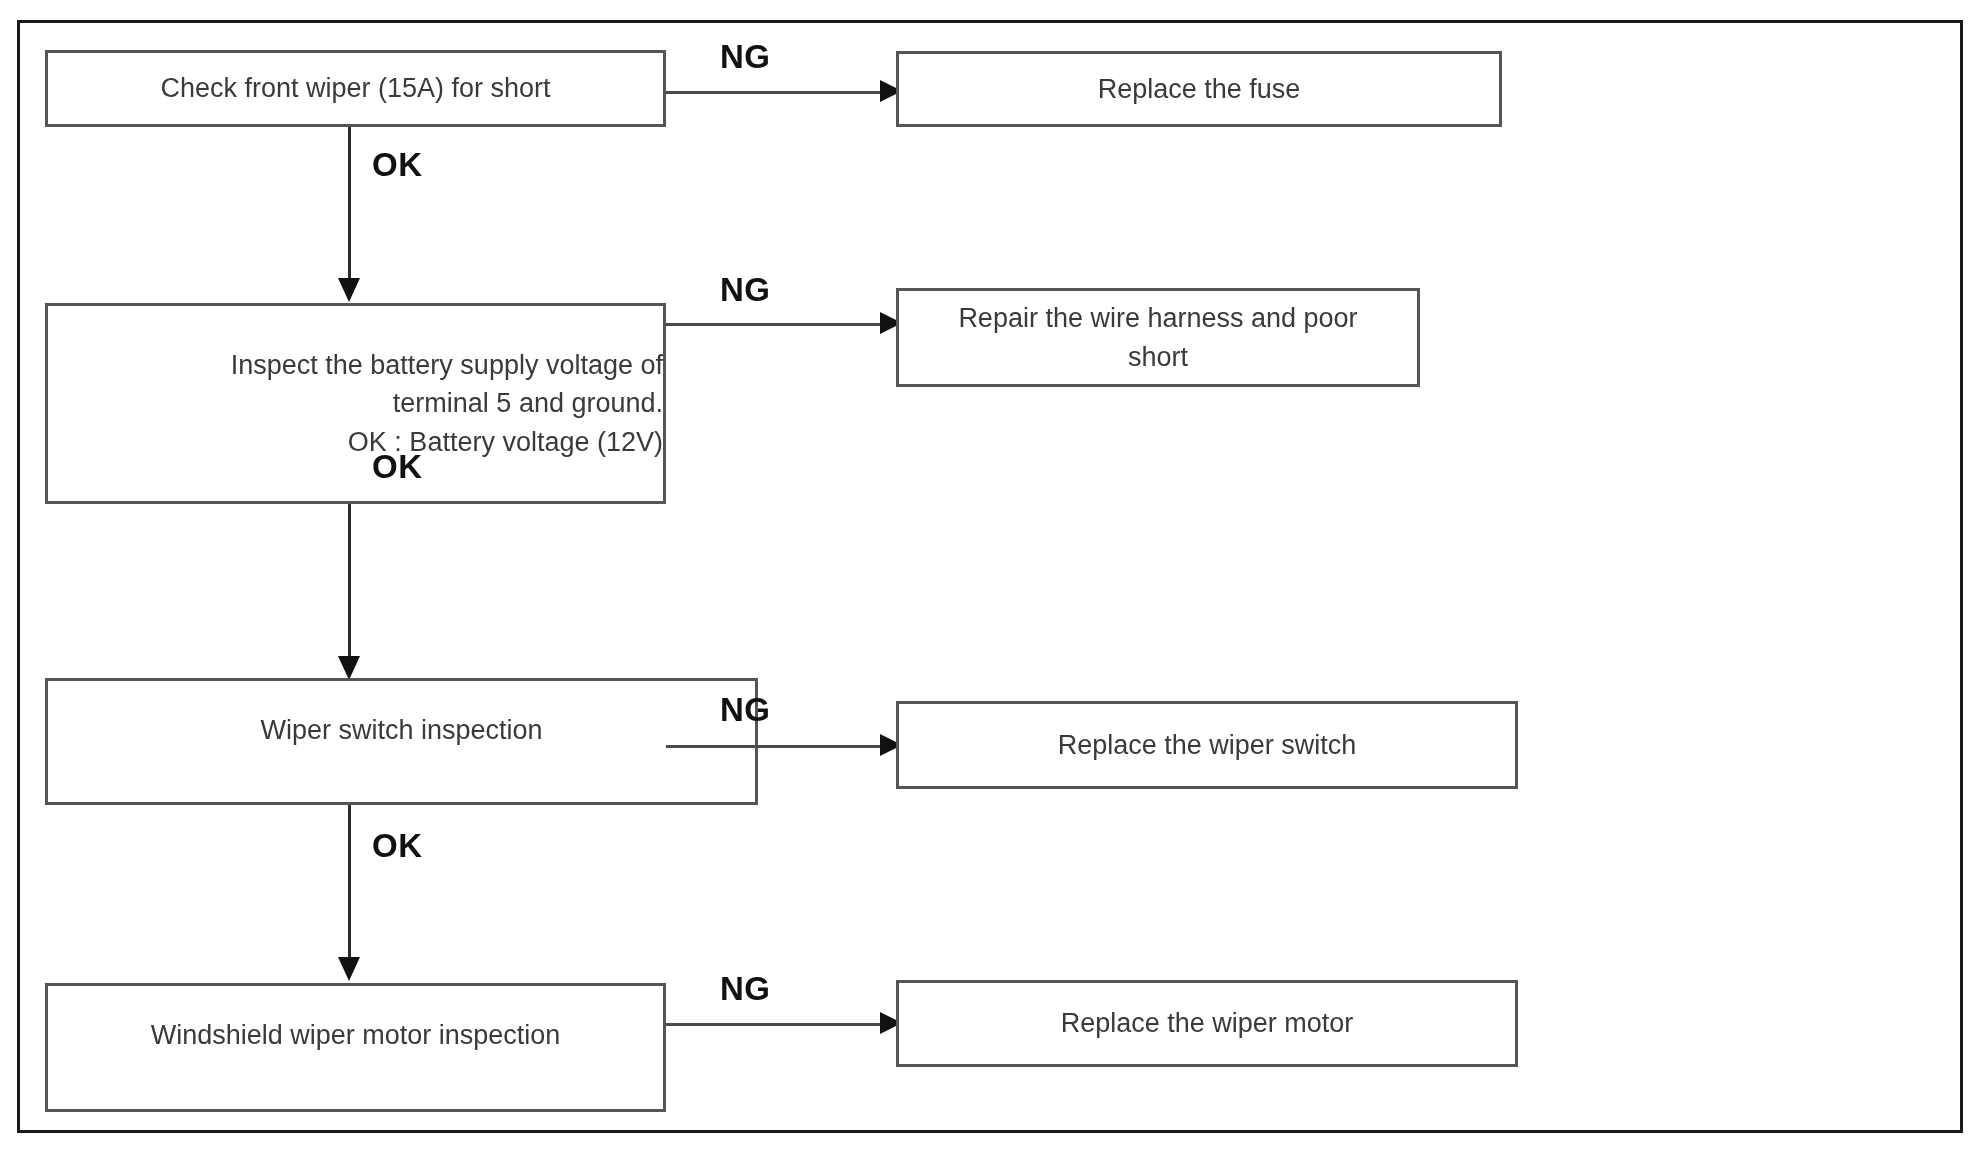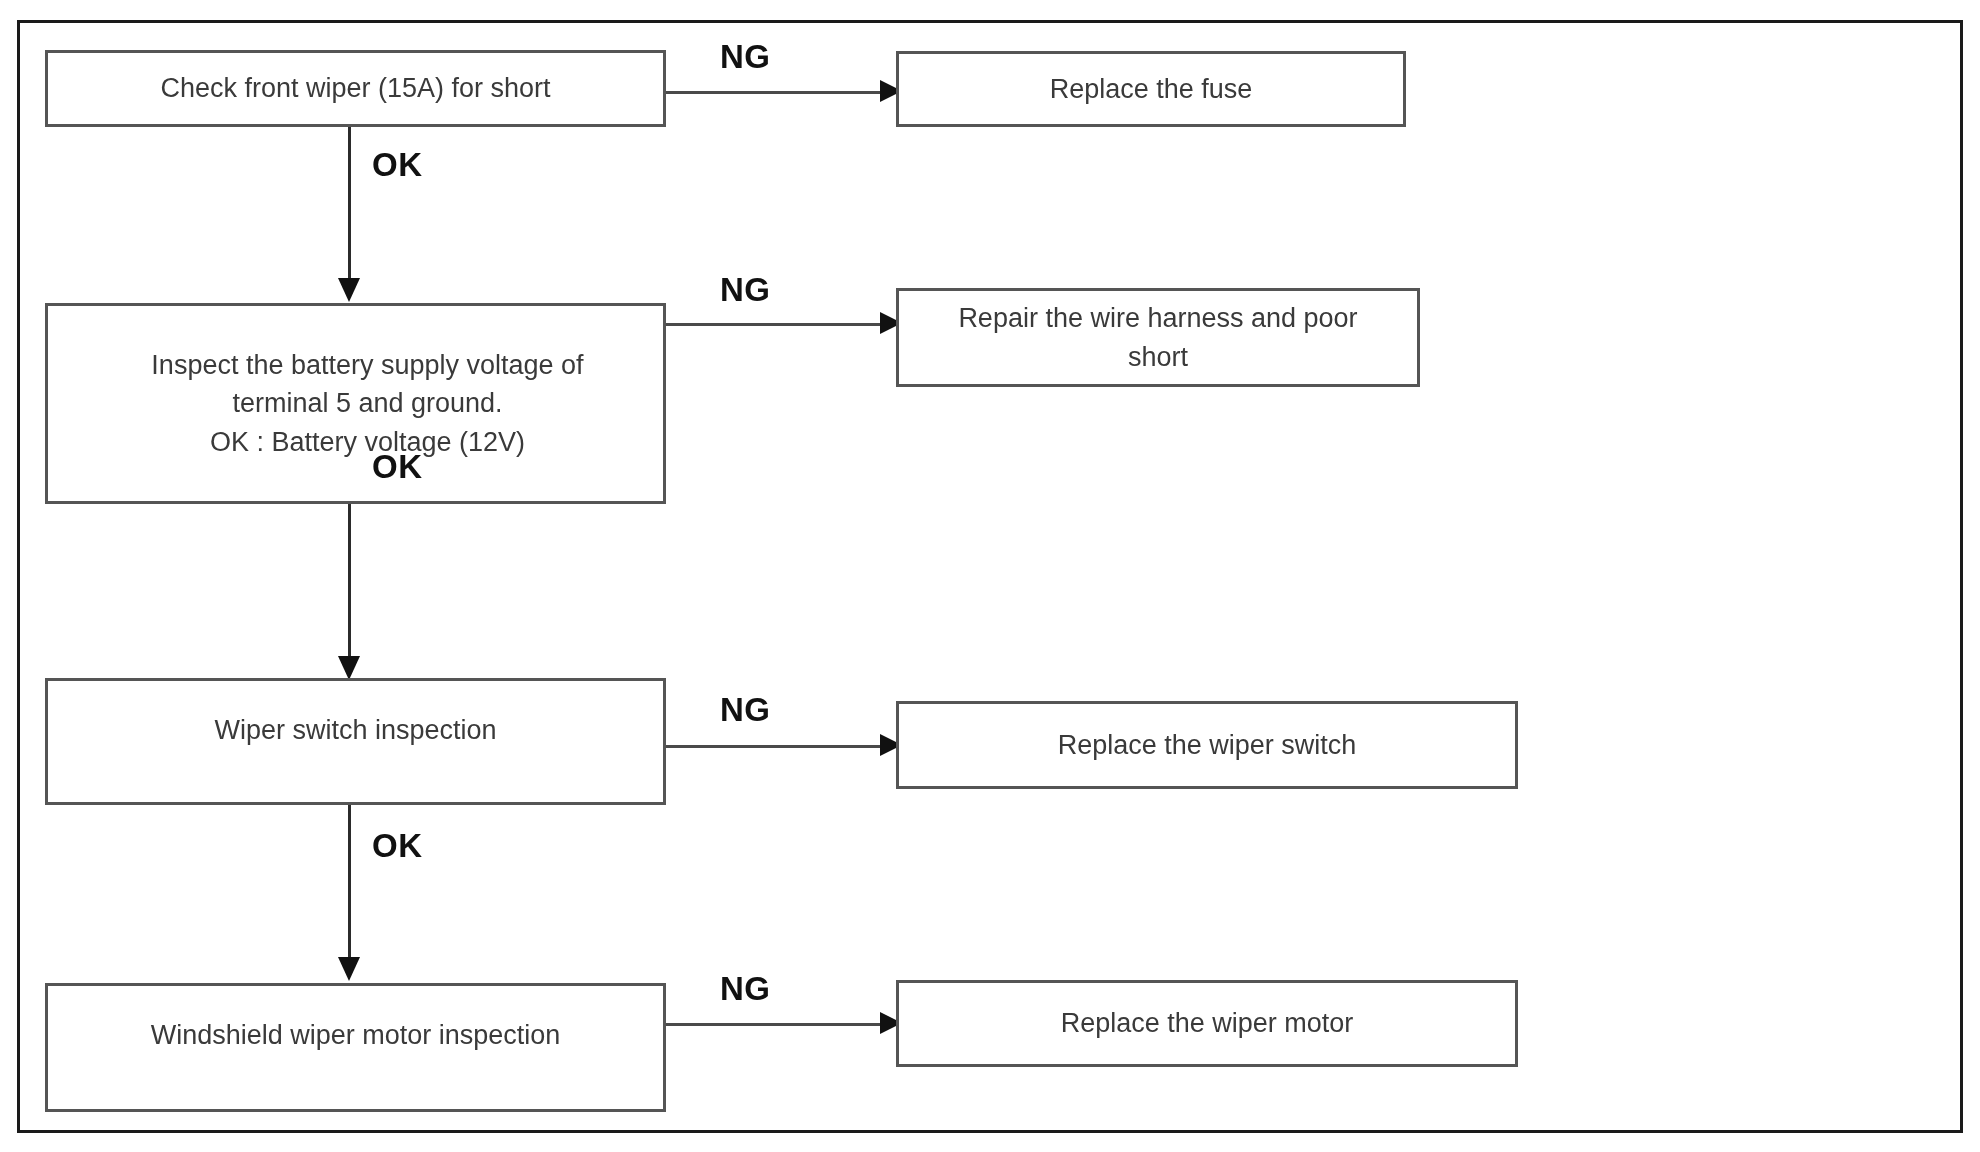--- a/index.html
+++ b/index.html
@@ -41,21 +41,21 @@
     justify-content: center;
     color: #3a3a3a;
     font-size: 27px;
     line-height: 1.42;
   }
   .node.center {
     align-items: center;
     text-align: center;
   }
   .node.leftal {
-    align-items: center;
+    align-items: flex-end;
     text-align: left;
     padding-left: 24px;
   }
   .node .line {
     display: block;
     white-space: pre;
   }
   .node.topshift {
     justify-content: flex-start;
     padding-top: 30px;
@@ -108,21 +108,21 @@
   <div id="figure-frame">
 
     <div class="node center" style="left:25px; top:27px; width:621px; height:77px;">
       <span class="line">Check front wiper (15A) for short</span>
     </div>
 
     <div class="hline" style="left:646px; top:68px; width:219px;"></div>
     <div class="arrow-right" style="left:860px; top:57px;"></div>
     <div class="edge-label" style="left:700px; top:15px;">NG</div>
 
-    <div class="node center" style="left:876px; top:28px; width:510px; height:76px;">
+    <div class="node center" style="left:876px; top:28px; width:606px; height:76px;">
       <span class="line">Replace the fuse</span>
     </div>
 
     <div class="vline" style="left:328px; top:104px; height:153px;"></div>
     <div class="arrow-down" style="left:318px; top:255px;"></div>
     <div class="edge-label" style="left:352px; top:123px;">OK</div>
 
     <div class="node leftal" style="left:25px; top:280px; width:621px; height:201px;">
       <span class="line">Inspect the battery supply voltage of</span>
       <span class="line">terminal 5 and ground.</span>
@@ -135,21 +135,21 @@
 
     <div class="node center" style="left:876px; top:265px; width:524px; height:99px;">
       <span class="line">Repair the wire harness and poor</span>
       <span class="line">short</span>
     </div>
 
     <div class="vline" style="left:328px; top:481px; height:155px;"></div>
     <div class="arrow-down" style="left:318px; top:633px;"></div>
     <div class="edge-label" style="left:352px; top:425px;">OK</div>
 
-    <div class="node center topshift" style="left:25px; top:655px; width:621px; height:127px;">
+    <div class="node center topshift" style="left:25px; top:655px; width:713px; height:127px;">
       <span class="line">Wiper switch inspection</span>
     </div>
 
     <div class="hline" style="left:646px; top:722px; width:219px;"></div>
     <div class="arrow-right" style="left:860px; top:711px;"></div>
     <div class="edge-label" style="left:700px; top:668px;">NG</div>
 
     <div class="node center" style="left:876px; top:678px; width:622px; height:88px;">
       <span class="line">Replace the wiper switch</span>
     </div>

